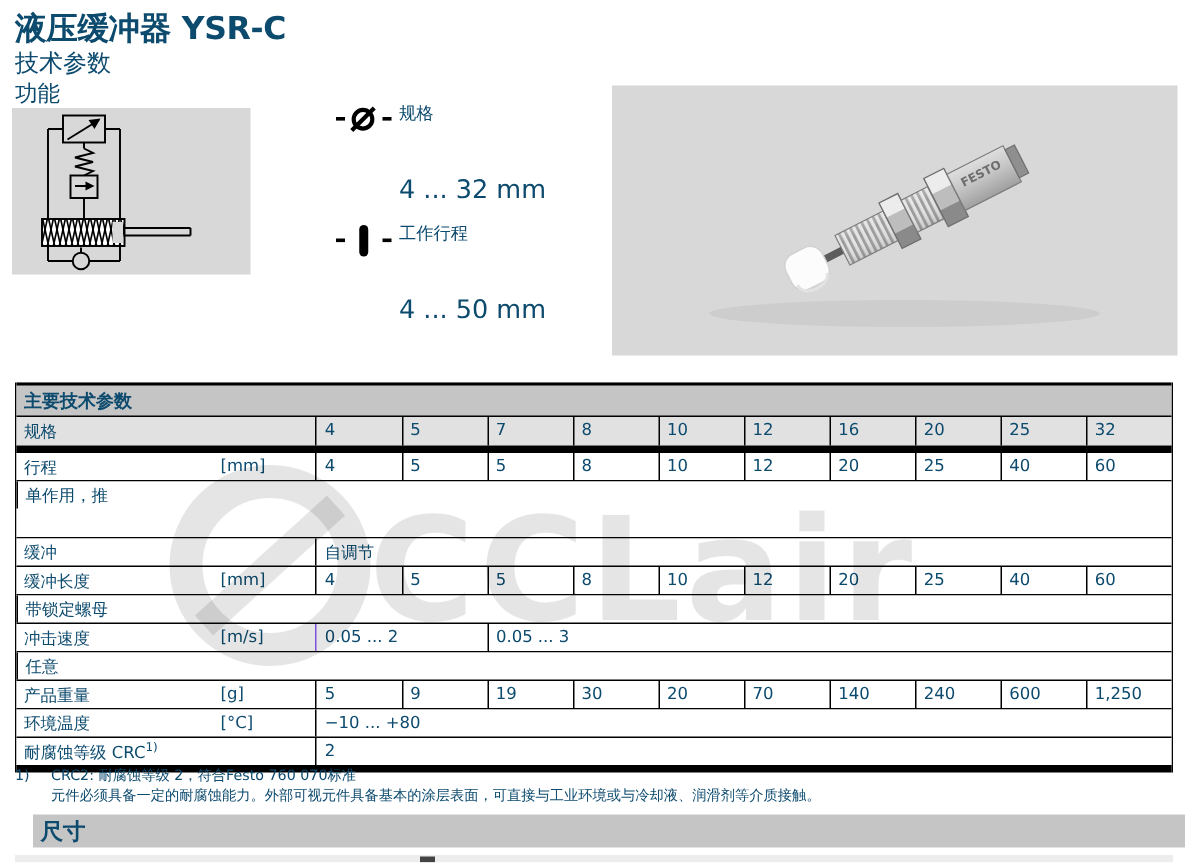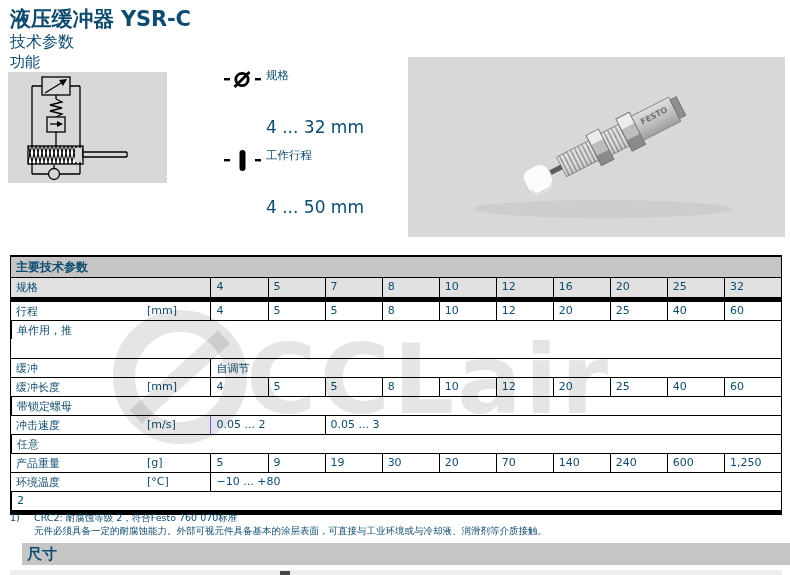--- a/index.html
+++ b/index.html
@@ -253,20 +253,21 @@
       <div class="c-val">600</div>
       <div class="c-val">1,250</div>
     </div>
 
     <div class="trow">
       <div class="c-label"><span>环境温度</span><span class="c-unit">[°C]</span></div>
       <div class="c-span10">−10 ... +80</div>
     </div>
 
     <div class="trow last">
+      <div class="c-label"><span>耐腐蚀等级 CRC</span><sup>1)</sup></div>
       <div class="c-span10">2</div>
     </div>
 
     <div class="t-thick"></div>
   </div>
 
   <div class="watermark">
     <svg width="580" height="165" viewBox="0 0 580 165">
       <circle cx="72" cy="84" r="56" fill="none" stroke="rgba(0,0,0,0.10)" stroke-width="22"></circle>
       <line x1="28" y1="124" x2="116" y2="44" stroke="rgba(0,0,0,0.10)" stroke-width="18"></line>

